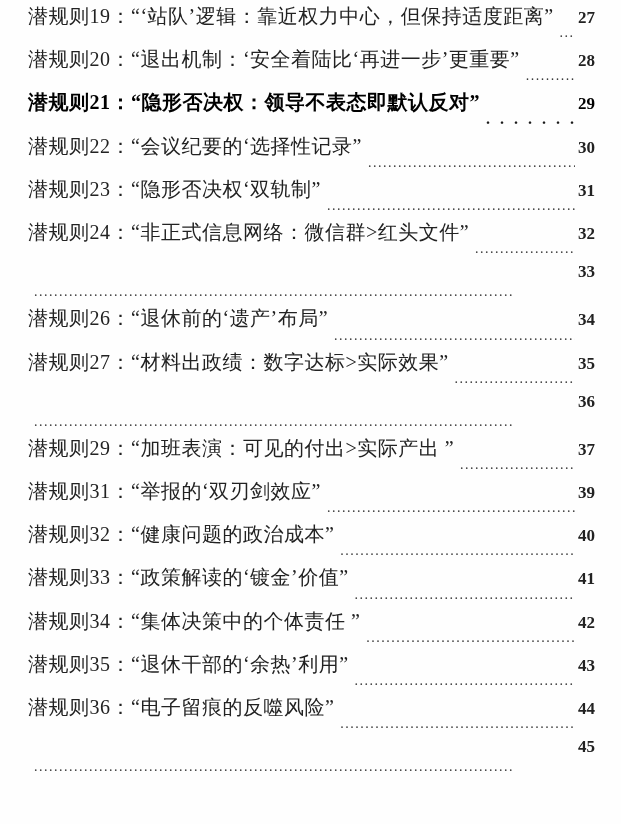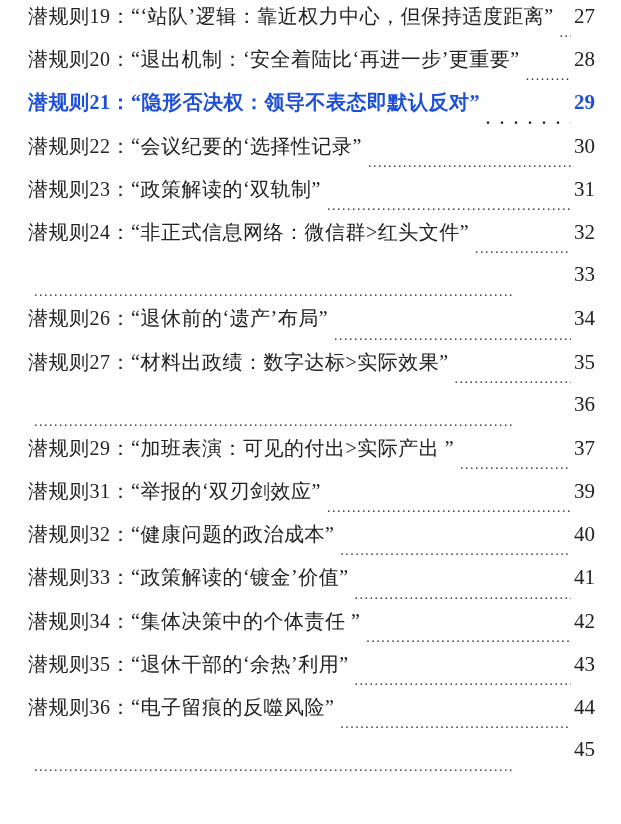--- a/index.html
+++ b/index.html
@@ -50,26 +50,27 @@
   }
   .row .dots.sparse::after {
     content: ". . . . . . . . . . . . . . . . . . . . . . . . . . . . . .";
     font-size: 16px;
     font-weight: bold;
     letter-spacing: 3px;
     color: #1a1a1a;
   }
   .row .p {
     flex: 0 0 auto;
-    font-size: 21px;
+    font-size: 17px;
     letter-spacing: 0;
+    font-weight: bold;
   }
   .row.bold {
     font-weight: bold;
-    color: #1d4ed8;
+    color: #000000;
   }
 </style>
 </head>
 <body>
 
 <div class="page">
   <div class="toc">
 
     <div class="row">
       <span class="t">潜规则19：“‘站队’逻辑：靠近权力中心，但保持适度距离”</span>
@@ -89,21 +90,21 @@
       <span class="p">29</span>
     </div>
 
     <div class="row">
       <span class="t">潜规则22：“会议纪要的‘选择性记录”</span>
       <span class="dots"></span>
       <span class="p">30</span>
     </div>
 
     <div class="row">
-      <span class="t">潜规则23：“政策解读的‘双轨制”</span>
+      <span class="t">潜规则23：“隐形否决权‘双轨制”</span>
       <span class="dots"></span>
       <span class="p">31</span>
     </div>
 
     <div class="row">
       <span class="t">潜规则24：“非正式信息网络：微信群&gt;红头文件”</span>
       <span class="dots"></span>
       <span class="p">32</span>
     </div>
 

